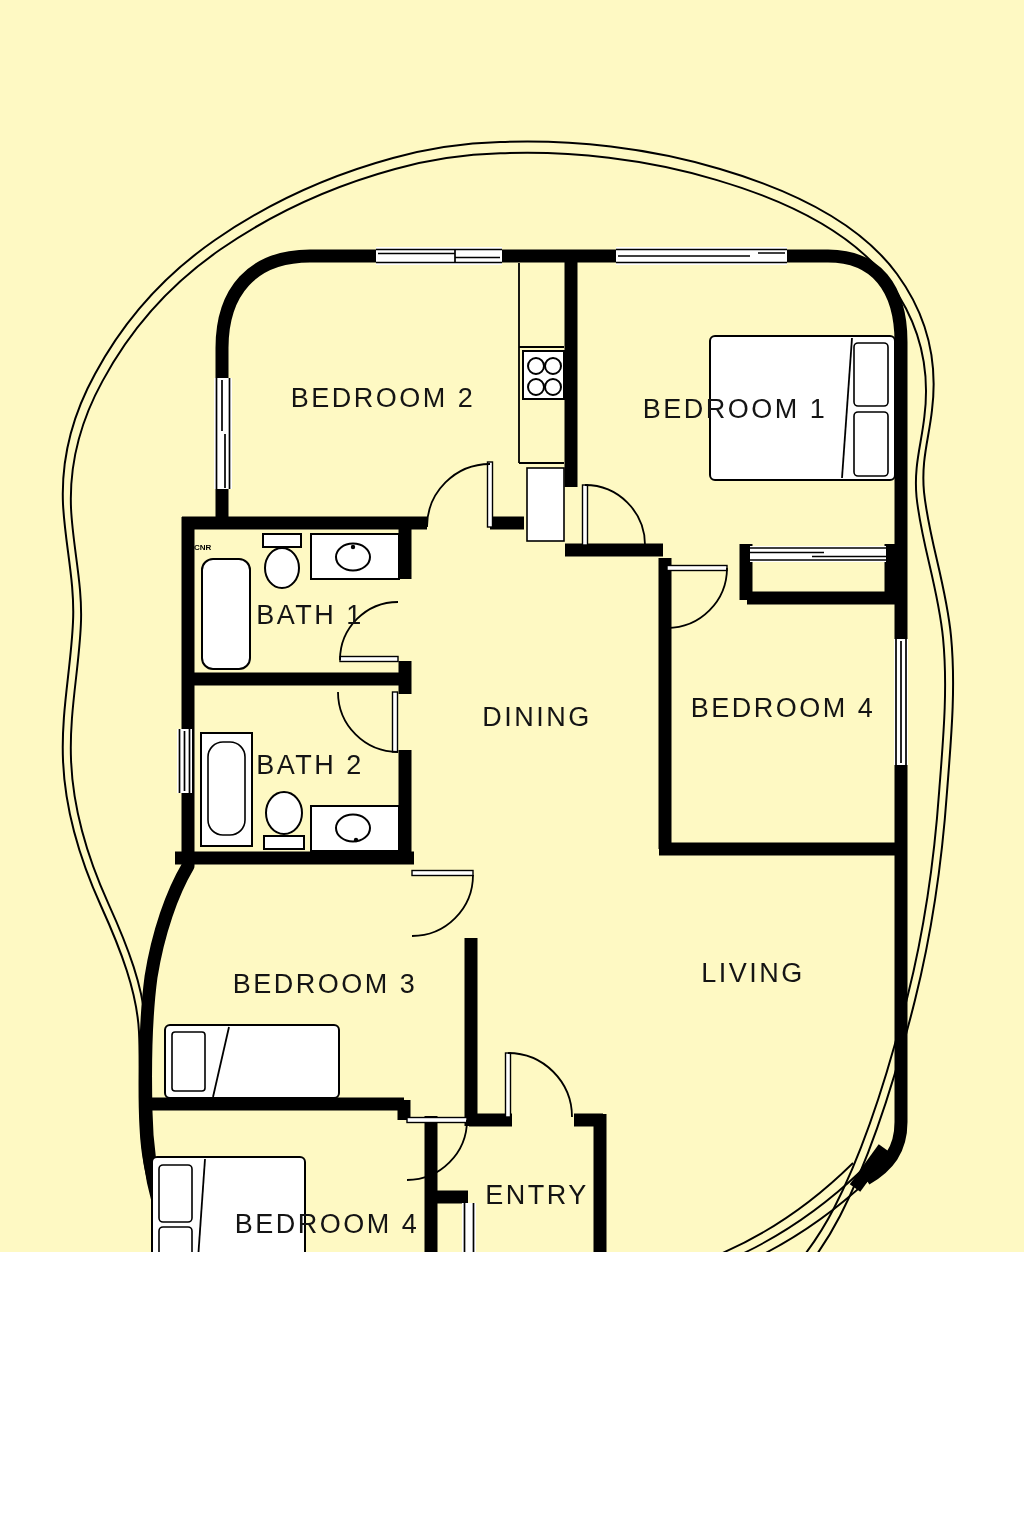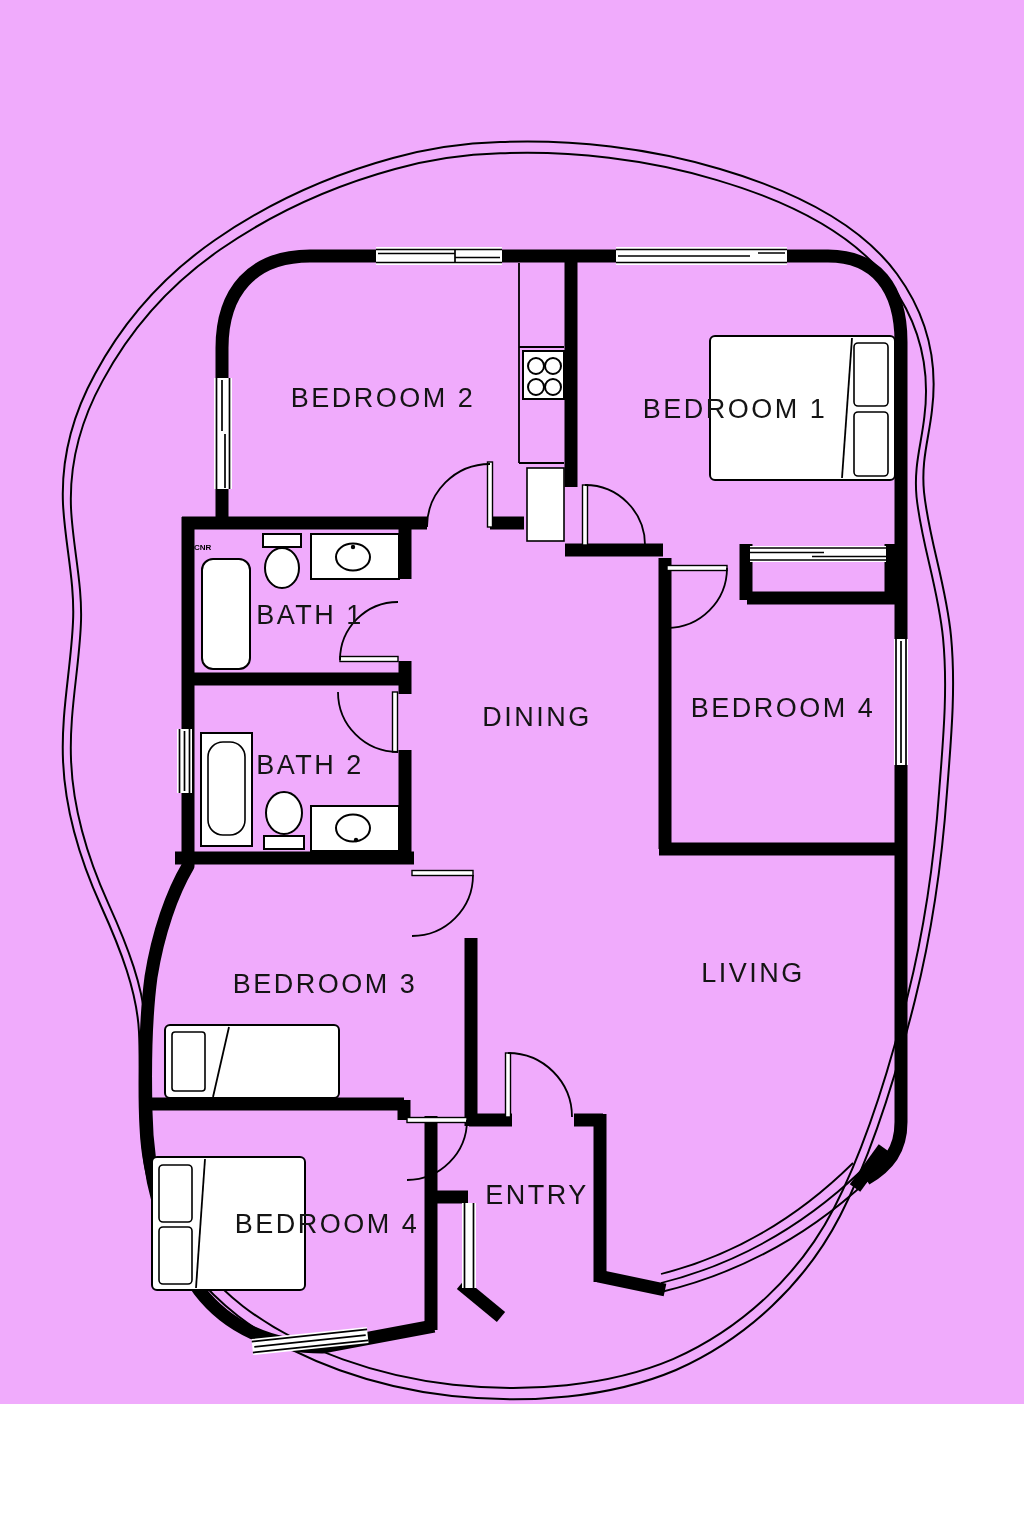--- a/index.html
+++ b/index.html
@@ -1,16 +1,16 @@
 <!DOCTYPE html>
 <html><head>
 <meta charset="utf-8">
 <style>
   html,body{margin:0;padding:0;background:#ffffff;}
-  .stage{width:1024px;height:1404px;position:relative;background:#f0abfc;overflow:hidden;}
+  .stage{width:1024px;height:1252px;position:relative;background:#fef9c3;overflow:hidden;}
   svg{display:block;}
   .site{fill:none;stroke:#000;stroke-width:2;}
   .site2{fill:none;stroke:#000;stroke-width:1.7;}
   .wall{fill:none;stroke:#000;stroke-width:13;stroke-linecap:butt;stroke-linejoin:round;}
   .thin{fill:none;stroke:#000;stroke-width:1.8;}
   .fix{fill:#fff;stroke:#000;stroke-width:2;}
   .fix15{fill:#fff;stroke:#000;stroke-width:1.6;}
   .leaf{fill:#fff;stroke:#000;stroke-width:1.4;}
   .arc{fill:none;stroke:#000;stroke-width:1.8;}
   .winbg{fill:#fff;stroke:none;}

